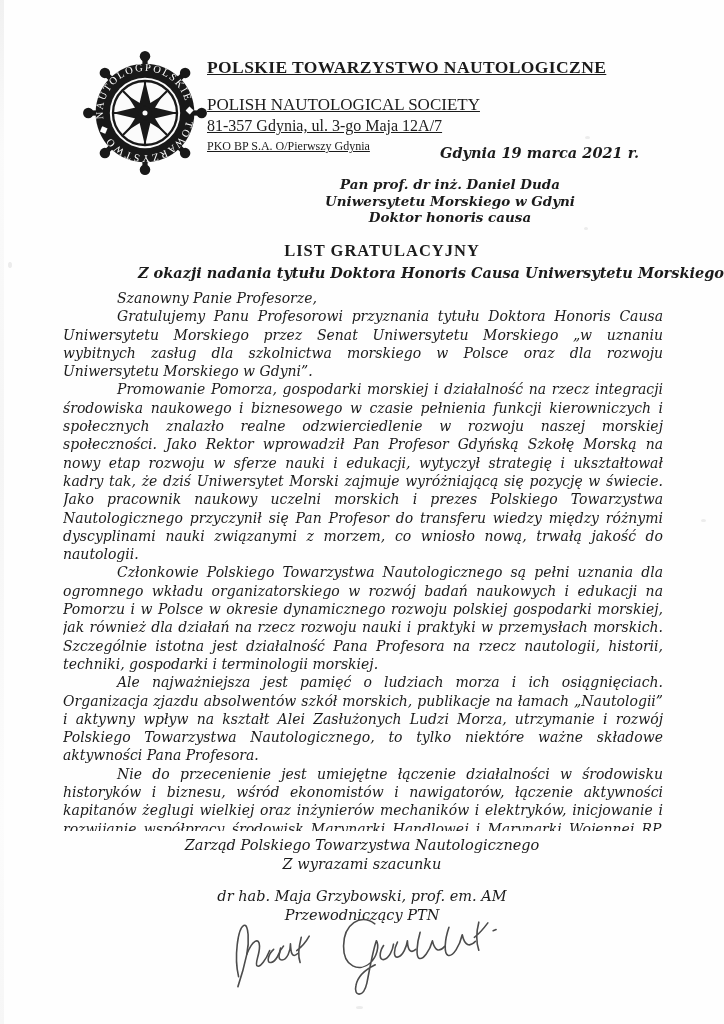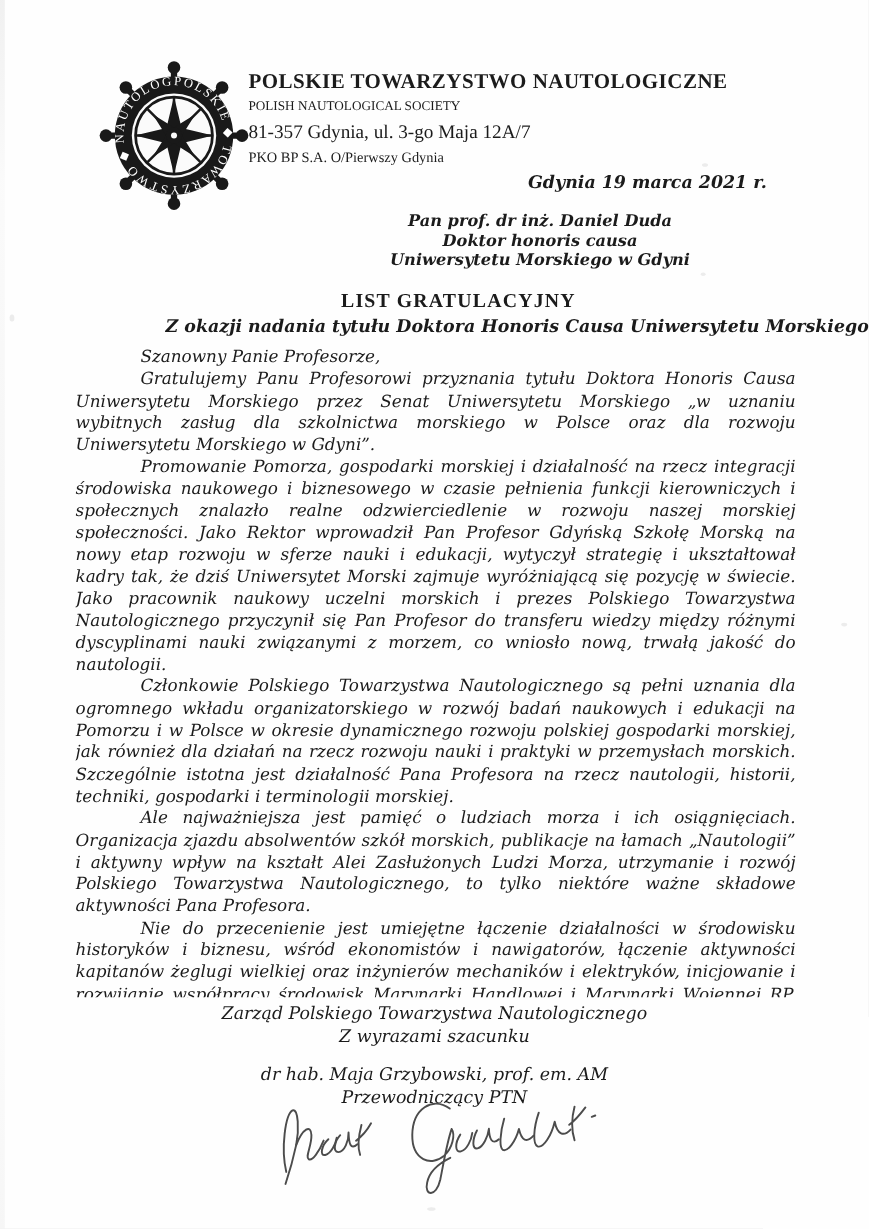--- a/index.html
+++ b/index.html
@@ -10,23 +10,24 @@
     background:#fefefe;
     color:#1b1b1b;
     overflow:hidden;
     font-family:"DejaVu Serif", serif;
   }
   
   .logo-wrap{position:absolute;left:82px;top:50px;width:126px;height:126px;}
   .letterhead-text{
     position:absolute;left:207px;top:56px;
     font-family:"Liberation Serif", serif;
+    text-decoration:underline;
   }
   .org-pl{font-size:17.5px;font-weight:bold;letter-spacing:.4px;line-height:22px;}
-  .org-en{font-size:11px;line-height:21px;margin-top:1px;}
+  .org-en{font-size:17px;line-height:21px;margin-top:16px;}
   .addr-line{font-size:16px;line-height:21px;}
   .bank-line{font-size:12px;line-height:21px;}
   .date-line{
     position:absolute;left:440px;top:144px;
     font-style:italic;font-weight:bold;font-size:14.5px;
   }
   
   .addressee{
     position:absolute;left:285px;top:176px;width:330px;
     text-align:center;
@@ -140,22 +141,22 @@
     <div class="org-pl">POLSKIE TOWARZYSTWO NAUTOLOGICZNE</div>
     <div class="org-en">POLISH NAUTOLOGICAL SOCIETY</div>
     <div class="addr-line">81-357 Gdynia, ul. 3-go Maja 12A/7</div>
     <div class="bank-line">PKO BP S.A. O/Pierwszy Gdynia</div>
   </div>
 
   <div class="date-line">Gdynia 19 marca  2021 r.</div>
 
   <div class="addressee">
     <div>Pan prof. dr inż. Daniel Duda</div>
+    <div>Uniwersytetu Morskiego w Gdyni</div>
     <div>Doktor honoris causa</div>
-    <div>Uniwersytetu Morskiego w Gdyni</div>
   </div>
 
   <div class="letter-title">LIST GRATULACYJNY</div>
   <div class="letter-subtitle">Z okazji nadania tytułu Doktora Honoris Causa Uniwersytetu Morskiego</div>
 
   <main class="body">
     <p class="salutation">Szanowny Panie Profesorze,</p>
     <p>Gratulujemy Panu Profesorowi przyznania tytułu Doktora Honoris Causa Uniwersytetu Morskiego przez Senat Uniwersytetu Morskiego „w uznaniu wybitnych zasług dla szkolnictwa morskiego w Polsce oraz dla rozwoju Uniwersytetu Morskiego w Gdyni”.</p>
     <p>Promowanie Pomorza, gospodarki morskiej i działalność na rzecz integracji środowiska naukowego i biznesowego w czasie pełnienia funkcji kierowniczych i społecznych znalazło realne odzwierciedlenie w rozwoju naszej morskiej społeczności. Jako Rektor wprowadził Pan Profesor Gdyńską Szkołę Morską na nowy etap rozwoju w sferze nauki i edukacji, wytyczył strategię i ukształtował kadry tak, że dziś Uniwersytet Morski zajmuje wyróżniającą się pozycję w świecie. Jako pracownik naukowy uczelni morskich i prezes Polskiego Towarzystwa Nautologicznego przyczynił się Pan Profesor do transferu wiedzy między różnymi dyscyplinami nauki związanymi z morzem, co wniosło nową, trwałą jakość do nautologii.</p>
     <p>Członkowie Polskiego Towarzystwa Nautologicznego są pełni uznania dla ogromnego wkładu organizatorskiego w rozwój badań naukowych i edukacji na Pomorzu i w Polsce w okresie dynamicznego rozwoju polskiej gospodarki morskiej, jak również dla działań na rzecz rozwoju nauki i praktyki w przemysłach morskich. Szczególnie istotna jest działalność Pana Profesora na rzecz nautologii, historii, techniki, gospodarki i terminologii morskiej.</p>

